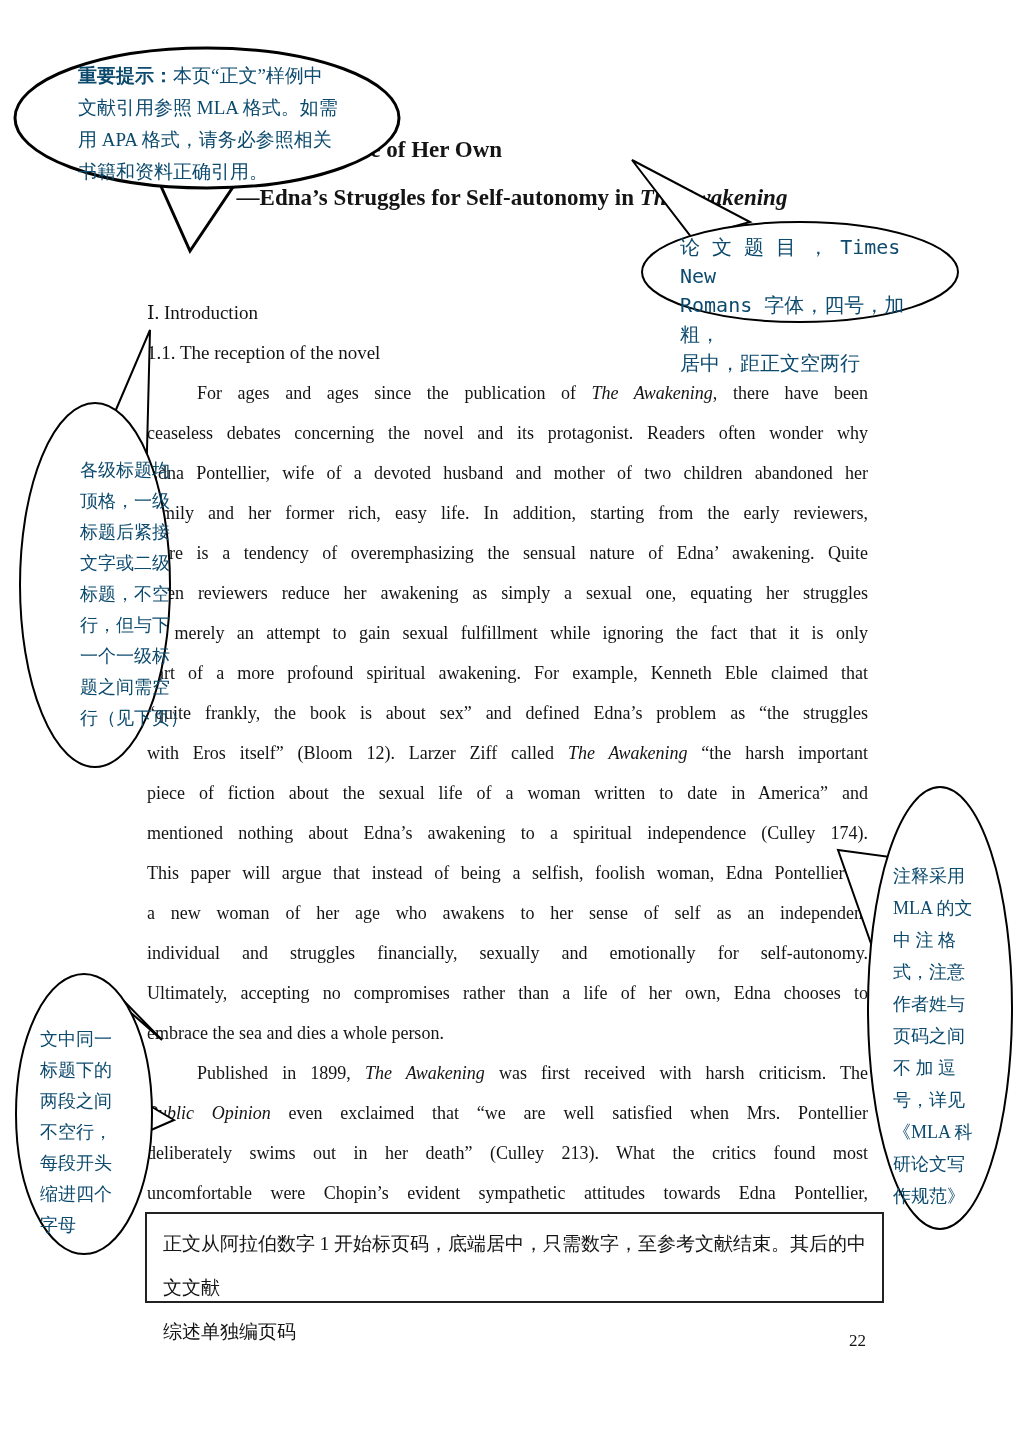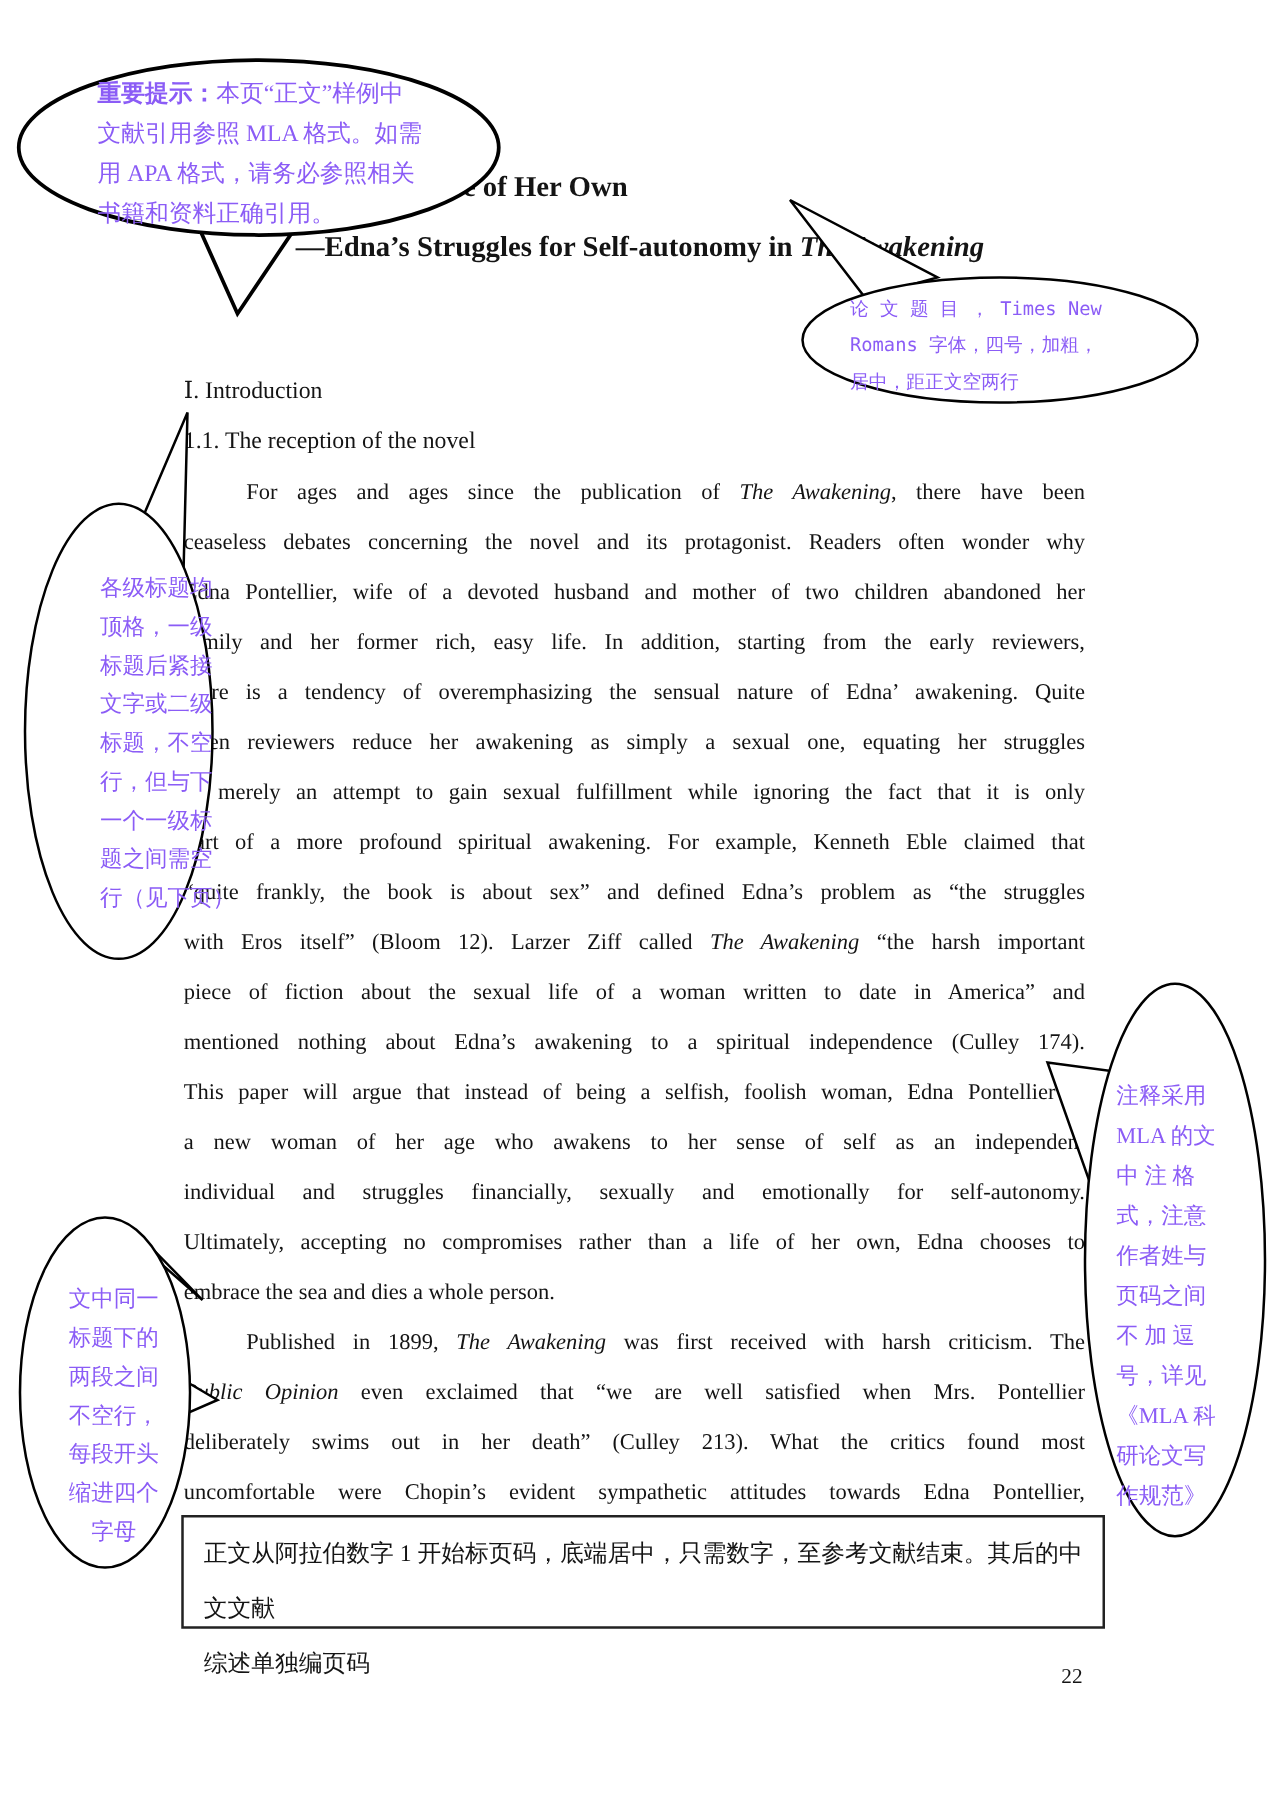--- a/index.html
+++ b/index.html
@@ -22,30 +22,30 @@
     position:absolute;left:147px;top:293px;width:721px;z-index:1;
   }
   .hline{height:40px;line-height:40px;font-size:19px;text-align:left;}
   .bline{height:40px;line-height:40px;font-size:18px;text-align:justify;text-align-last:justify;}
   .bline.lastline{text-align-last:left;}
   .bline.indent{padding-left:50px;}
   
   .bubble-svg{position:absolute;left:0;top:0;z-index:5;pointer-events:none;}
   .bubble-svg polygon,.bubble-svg ellipse{fill:#ffffff;stroke:#000;}
   .callout{
-    position:absolute;z-index:6;white-space:pre-line;color:#8b5cf6;
+    position:absolute;z-index:6;white-space:pre-line;color:#0c4a6e;
     font-family:"Liberation Serif","DejaVu Serif",serif;text-align:left;
   }
   .callout .bold{font-weight:bold;}
   .co-important{left:78px;top:60px;width:306px;font-size:19px;line-height:32px;}
-  .co-title{left:680px;top:233px;width:262px;font-size:15px;line-height:29px;
+  .co-title{left:680px;top:233px;width:262px;font-size:20px;line-height:29px;
     font-family:"DejaVu Sans Mono","Liberation Mono",monospace;}
   .co-headings{left:48px;top:455px;width:120px;font-size:18px;line-height:31px;margin-left:32px;}
   .co-citation{left:893px;top:860px;width:112px;font-size:18px;line-height:32px;}
-  .co-paragraph{left:40px;top:1024px;width:102px;font-size:18px;line-height:31px;text-align:center;}
+  .co-paragraph{left:40px;top:1024px;width:102px;font-size:18px;line-height:31px;}
   
   .footer-box{
     position:absolute;left:145px;top:1212px;width:739px;height:91px;
     border:2px solid #222;box-sizing:border-box;padding:8px 16px 12px 16px;
     font-size:19px;line-height:44px;white-space:pre-line;z-index:1;
   }
   .page-number{position:absolute;left:849px;top:1331px;font-size:17px;z-index:1;}
 </style>
 </head>
 <body>

